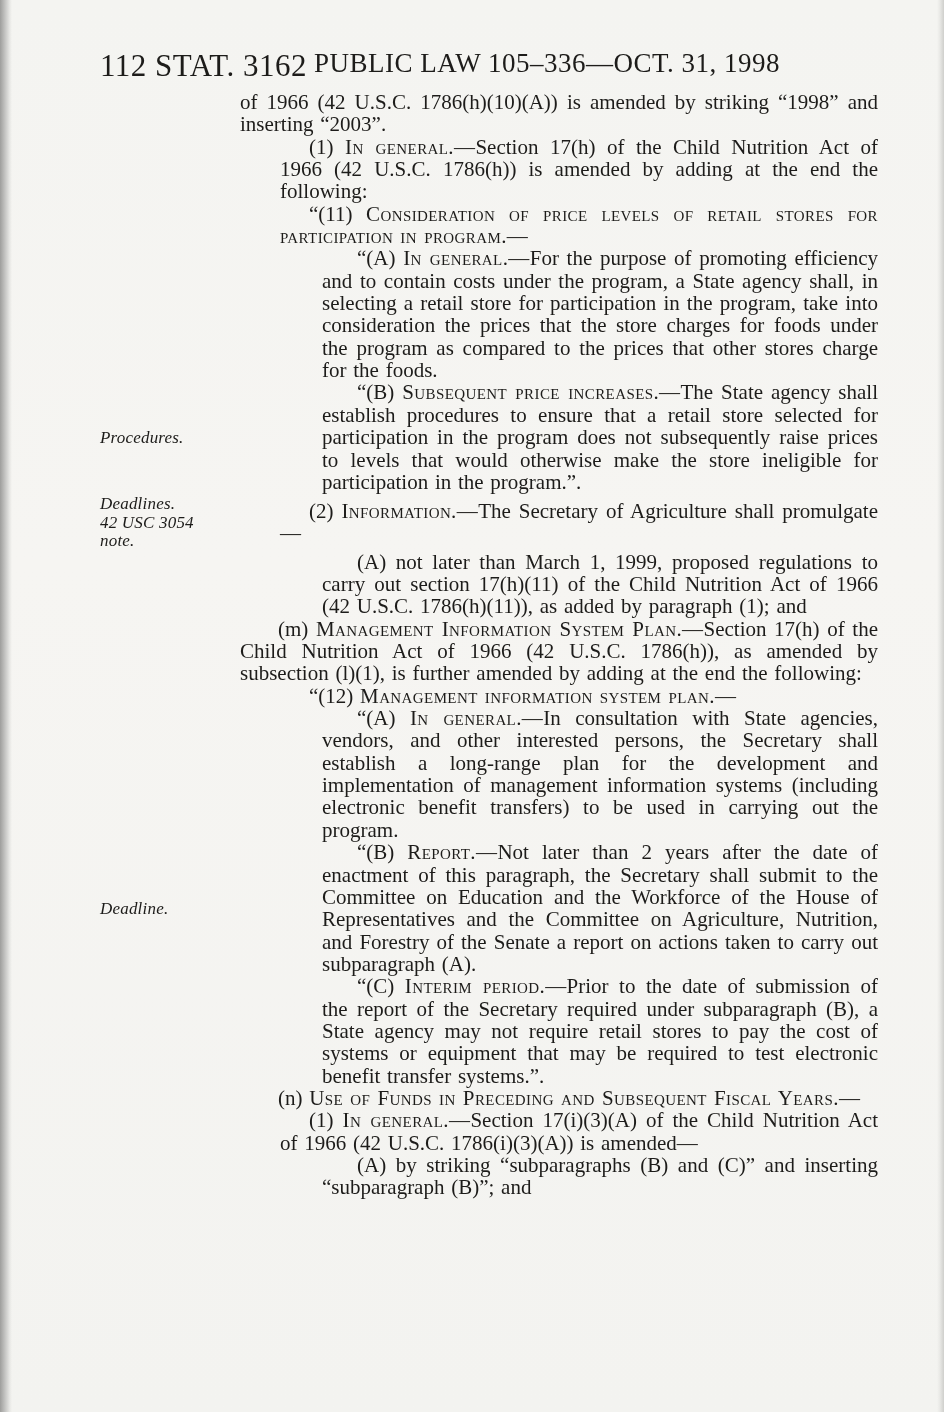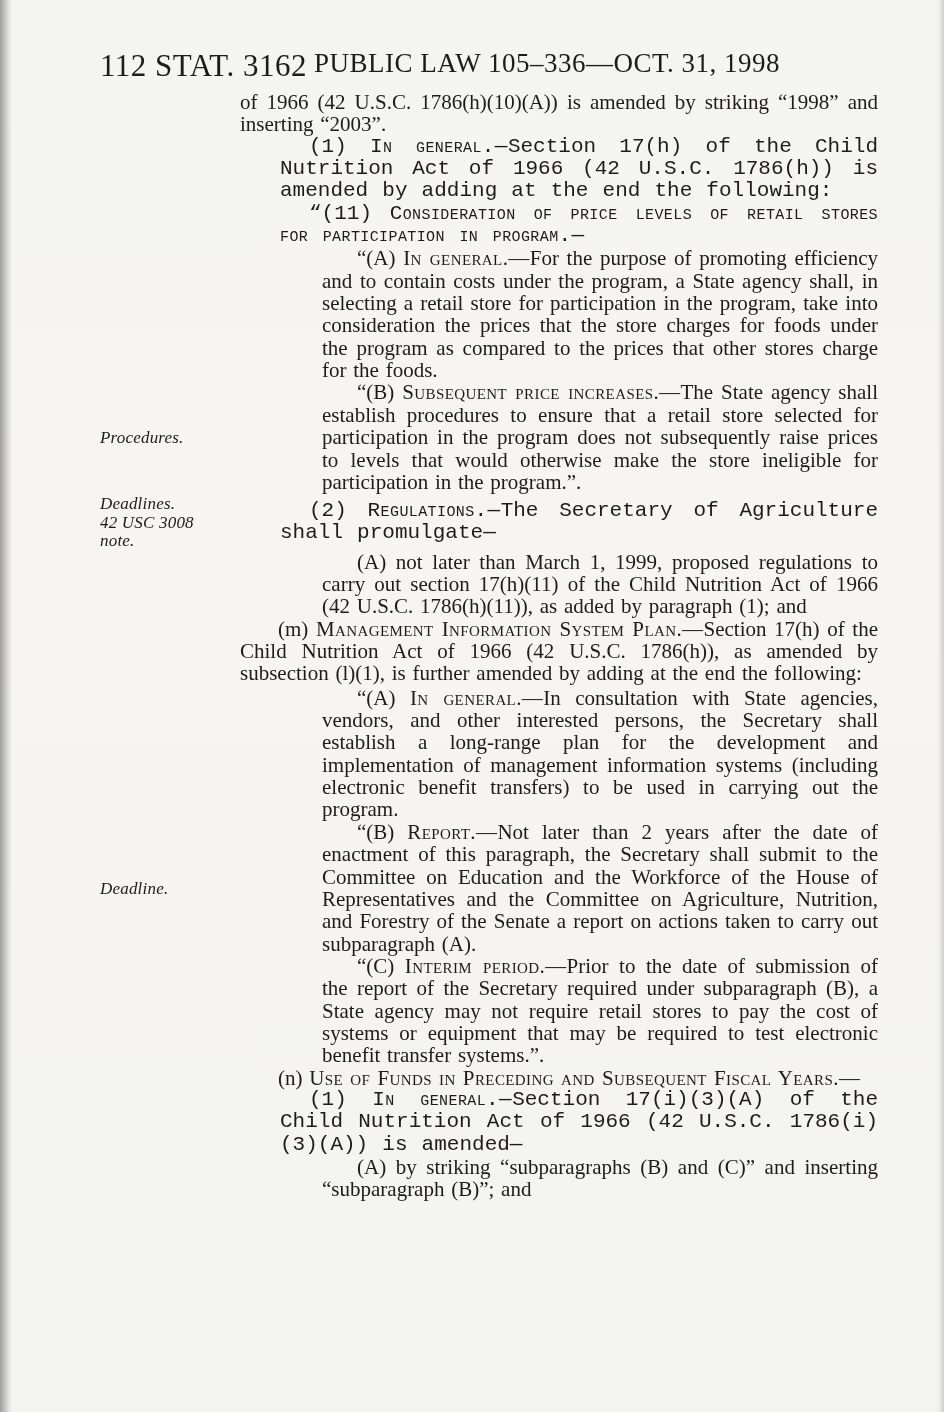--- a/index.html
+++ b/index.html
@@ -45,21 +45,21 @@
     letter-spacing: 0.2px;
     font-style: italic;
   }
   .text {
     flex: 0 0 638px; width: 638px;
     margin: 0; font-size: 21px; line-height: 22.35px;
     text-align: justify; word-spacing: 1.5px;
   }
   .lvl-sub    { margin-left: 0;    text-indent: 38px; }
   .lvl-sub.cont { text-indent: 0; }
-  .lvl-par    { margin-left: 40px;  width: 598px; flex-basis: 598px; text-indent: 29px; font-family: Liberation Mono, monospace; }
+  .lvl-par    { margin-left: 40px;  width: 598px; flex-basis: 598px; text-indent: 29px; }
   .lvl-subpar { margin-left: 82px;  width: 556px; flex-basis: 556px; text-indent: 35px; }
   .sc { font-variant: small-caps; letter-spacing: 0.4px; }
 </style>
 </head>
 <body>
 
 <div class="page">
   <div class="edge-left"></div>
   <div class="edge-right"></div>
 
@@ -87,35 +87,36 @@
       </div>
       <div class="row">
         <div class="margin-note">
           <div>Procedures.</div>
         </div>
         <p class="text lvl-subpar"><span class="plain">“(B) </span><span class="sc">Subsequent price increases.—</span><span class="plain">The State agency shall establish procedures to ensure that a retail store selected for participation in the program does not subsequently raise prices to levels that would otherwise make the store ineligible for participation in the program.”.</span></p>
       </div>
       <div class="row">
         <div class="margin-note">
           <div>Deadlines.</div>
-          <div>42 USC 3008</div>
+          <div>42 USC 3054</div>
           <div>note.</div>
         </div>
-        <p class="text lvl-par"><span class="plain">(2) </span><span class="sc">Regulations.—</span><span class="plain">The Secretary of Agriculture shall promulgate—</span></p>
+        <p class="text lvl-par"><span class="plain">(2) </span><span class="sc">Information.—</span><span class="plain">The Secretary of Agriculture shall promulgate—</span></p>
       </div>
       <div class="row">
         <div class="margin-note"></div>
         <p class="text lvl-subpar"><span class="plain">(A) not later than March 1, 1999, proposed regulations to carry out section 17(h)(11) of the Child Nutrition Act of 1966 (42 U.S.C. 1786(h)(11)), as added by paragraph (1); and</span></p>
       </div>
       <div class="row">
         <div class="margin-note"></div>
         <p class="text lvl-sub"><span class="plain">(m) </span><span class="sc">Management Information System Plan.—</span><span class="plain">Section 17(h) of the Child Nutrition Act of 1966 (42 U.S.C. 1786(h)), as amended by subsection (l)(1), is further amended by adding at the end the following:</span></p>
       </div>
       <div class="row">
         <div class="margin-note"></div>
+        <p class="text lvl-par"><span class="plain">“(12) </span><span class="sc">Management information system plan.—</span></p>
       </div>
       <div class="row">
         <div class="margin-note"></div>
         <p class="text lvl-subpar"><span class="plain">“(A) </span><span class="sc">In general.—</span><span class="plain">In consultation with State agencies, vendors, and other interested persons, the Secretary shall establish a long-range plan for the development and implementation of management information systems (including electronic benefit transfers) to be used in carrying out the program.</span></p>
       </div>
       <div class="row">
         <div class="margin-note">
           <div>Deadline.</div>
         </div>
         <p class="text lvl-subpar"><span class="plain">“(B) </span><span class="sc">Report.—</span><span class="plain">Not later than 2 years after the date of enactment of this paragraph, the Secretary shall submit to the Committee on Education and the Workforce of the House of Representatives and the Committee on Agriculture, Nutrition, and Forestry of the Senate a report on actions taken to carry out subparagraph (A).</span></p>

